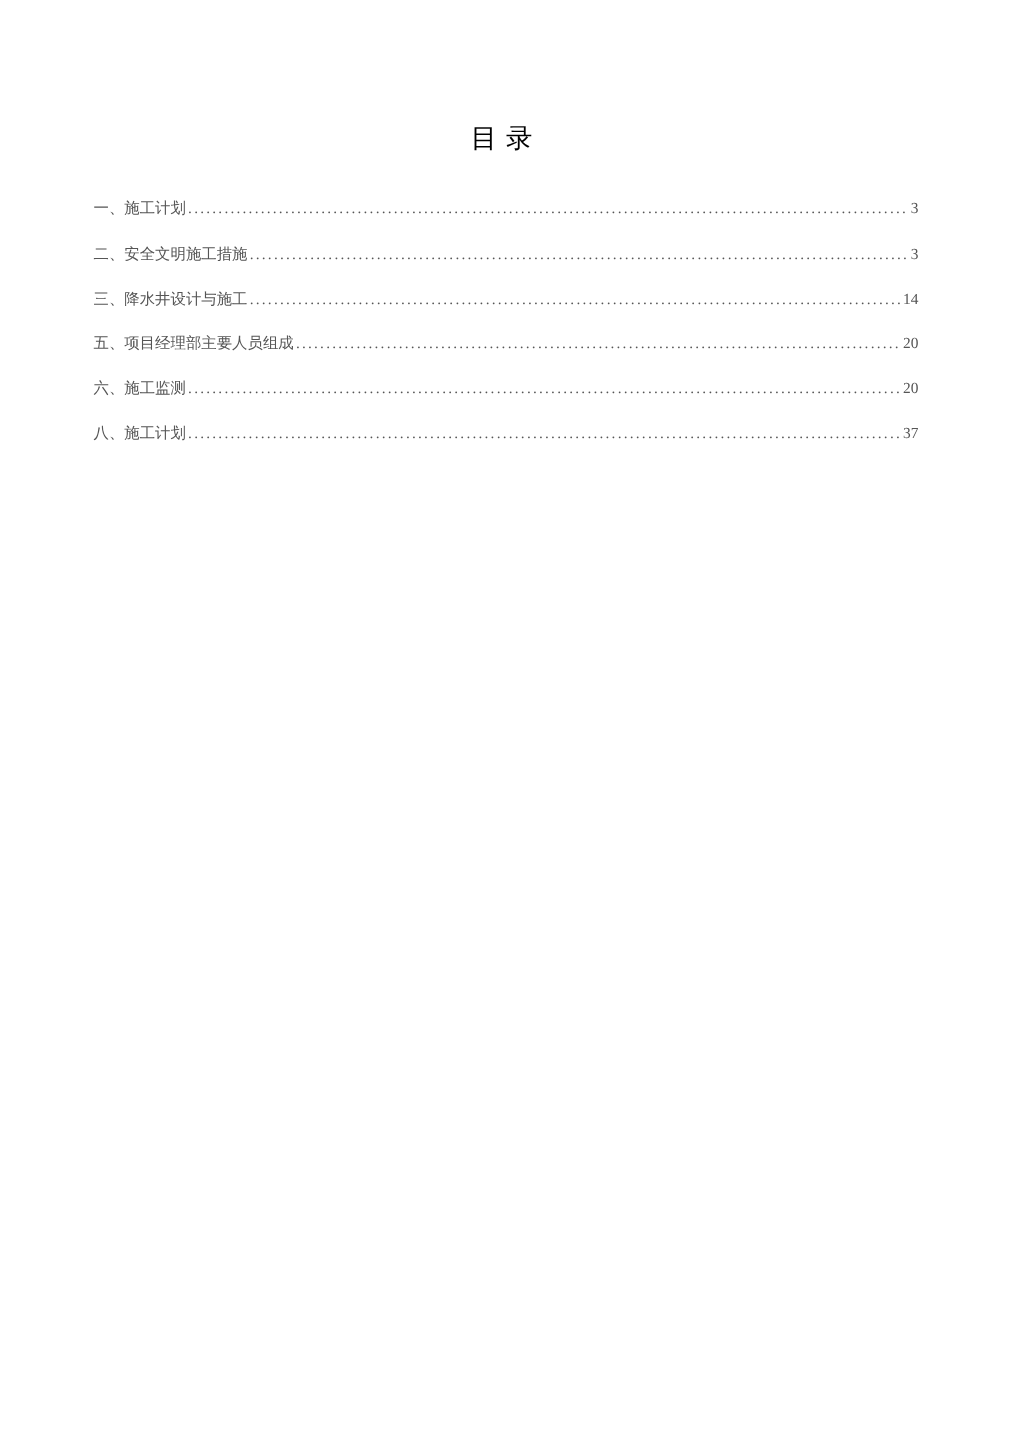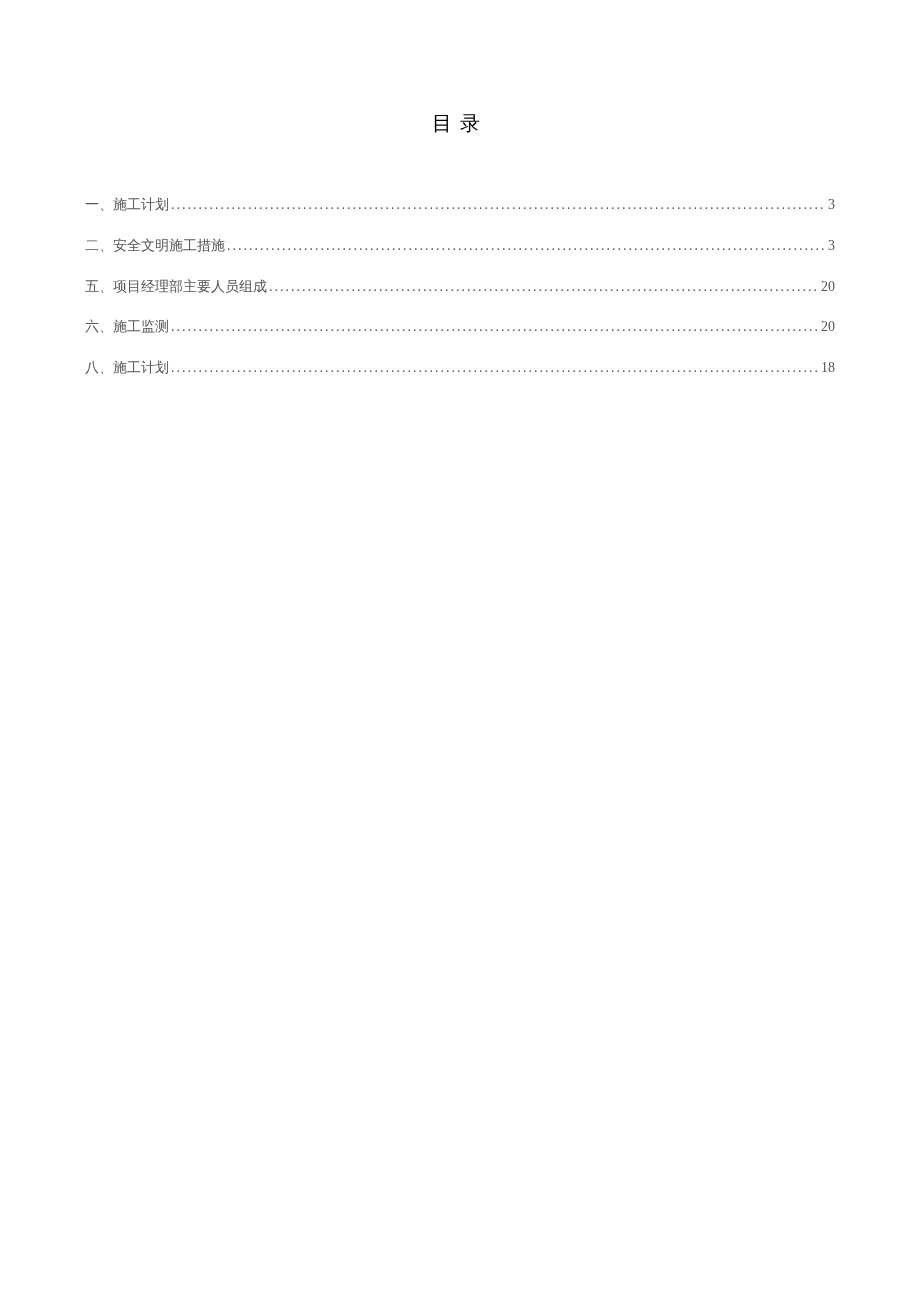--- a/index.html
+++ b/index.html
@@ -10,23 +10,23 @@
     body {
       width: 920px;
       height: 1301px;
       background: #ffffff;
       font-family: "SimSun", "宋体", serif;
       color: #333333;
       padding: 110px 85px 0 85px;
     }
     .title {
       text-align: center;
-      font-size: 20px;
+      font-size: 24px;
       letter-spacing: 8px;
-      margin-bottom: 60px;
+      margin-bottom: 41px;
       color: #000000;
       font-weight: normal;
     }
     .toc {
       width: 100%;
     }
     .toc-row {
       display: flex;
       align-items: baseline;
       width: 100%;
@@ -65,27 +65,32 @@
     <span class="toc-label">一、施工计划</span>
     <span class="toc-dots"></span>
     <span class="toc-page">3</span>
   </div>
   <div class="toc-row">
     <span class="toc-label">二、安全文明施工措施</span>
     <span class="toc-dots"></span>
     <span class="toc-page">3</span>
   </div>
   <div class="toc-row">
+    <span class="toc-label">三、降水井设计与施工</span>
+    <span class="toc-dots"></span>
+    <span class="toc-page">14</span>
+  </div>
+  <div class="toc-row">
     <span class="toc-label">五、项目经理部主要人员组成</span>
     <span class="toc-dots"></span>
     <span class="toc-page">20</span>
   </div>
   <div class="toc-row">
     <span class="toc-label">六、施工监测</span>
     <span class="toc-dots"></span>
     <span class="toc-page">20</span>
   </div>
   <div class="toc-row">
     <span class="toc-label">八、施工计划</span>
     <span class="toc-dots"></span>
-    <span class="toc-page">18</span>
+    <span class="toc-page">37</span>
   </div>
 </div>
 
 </body></html>

